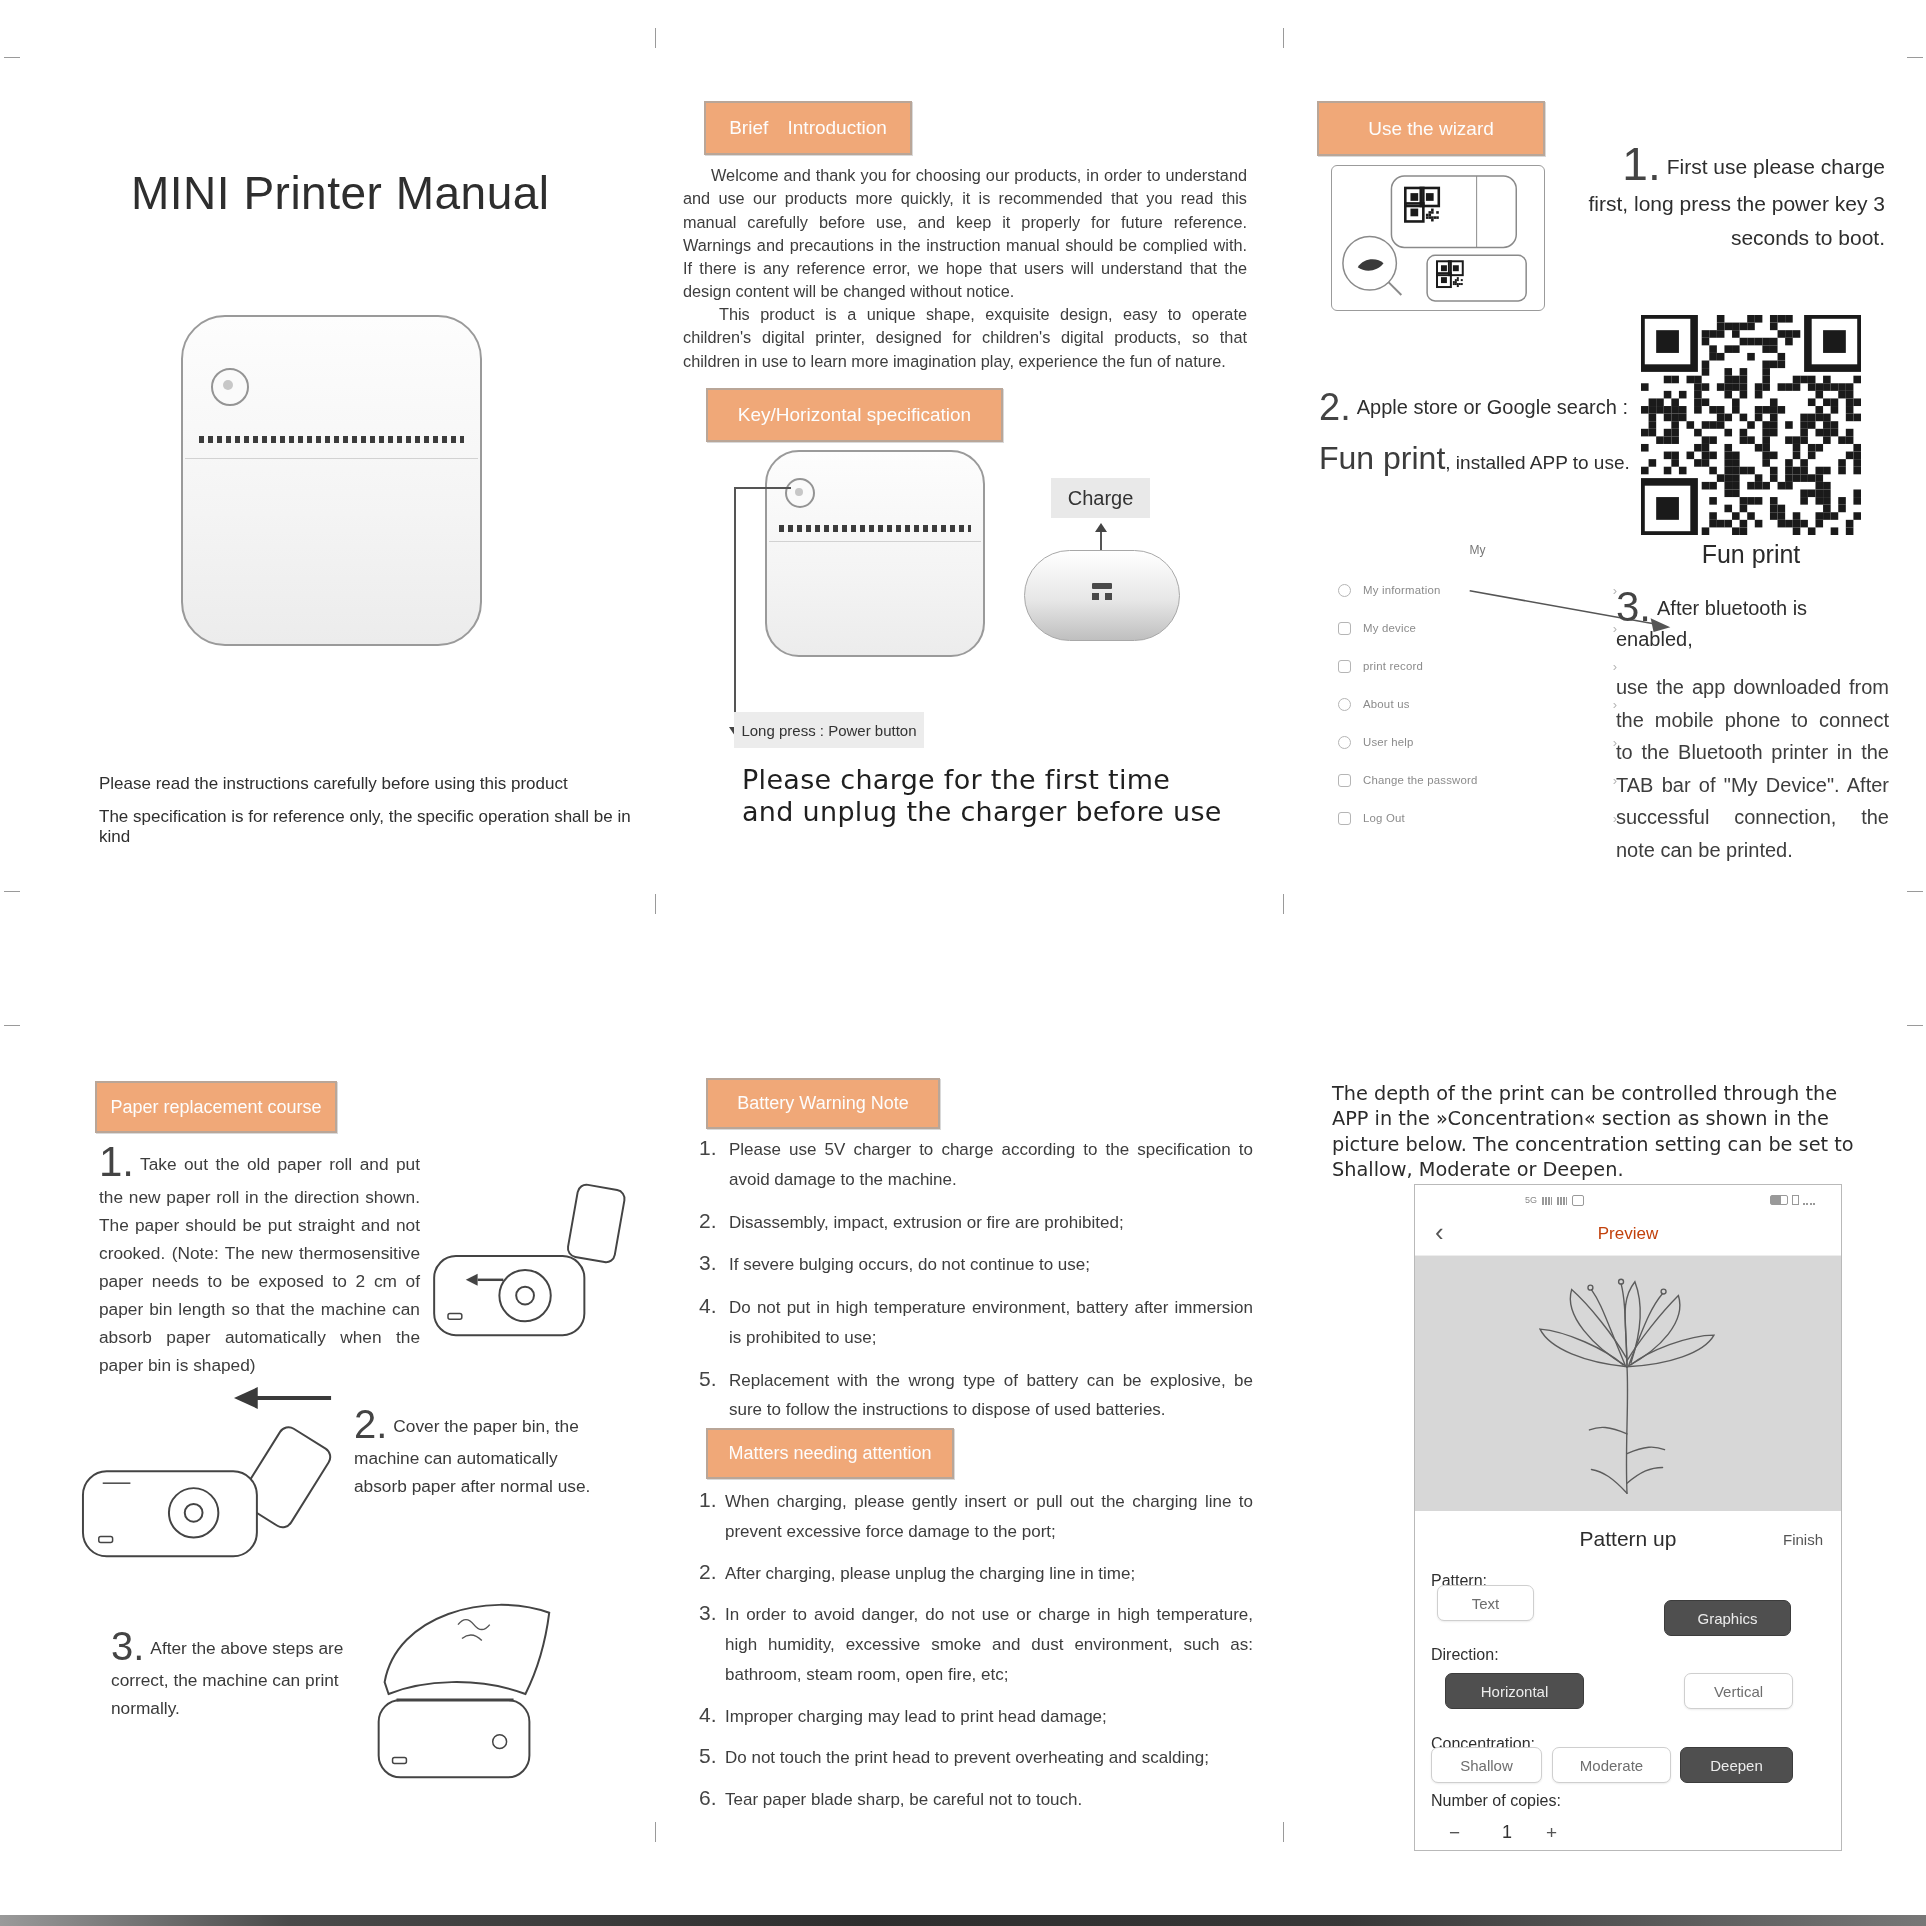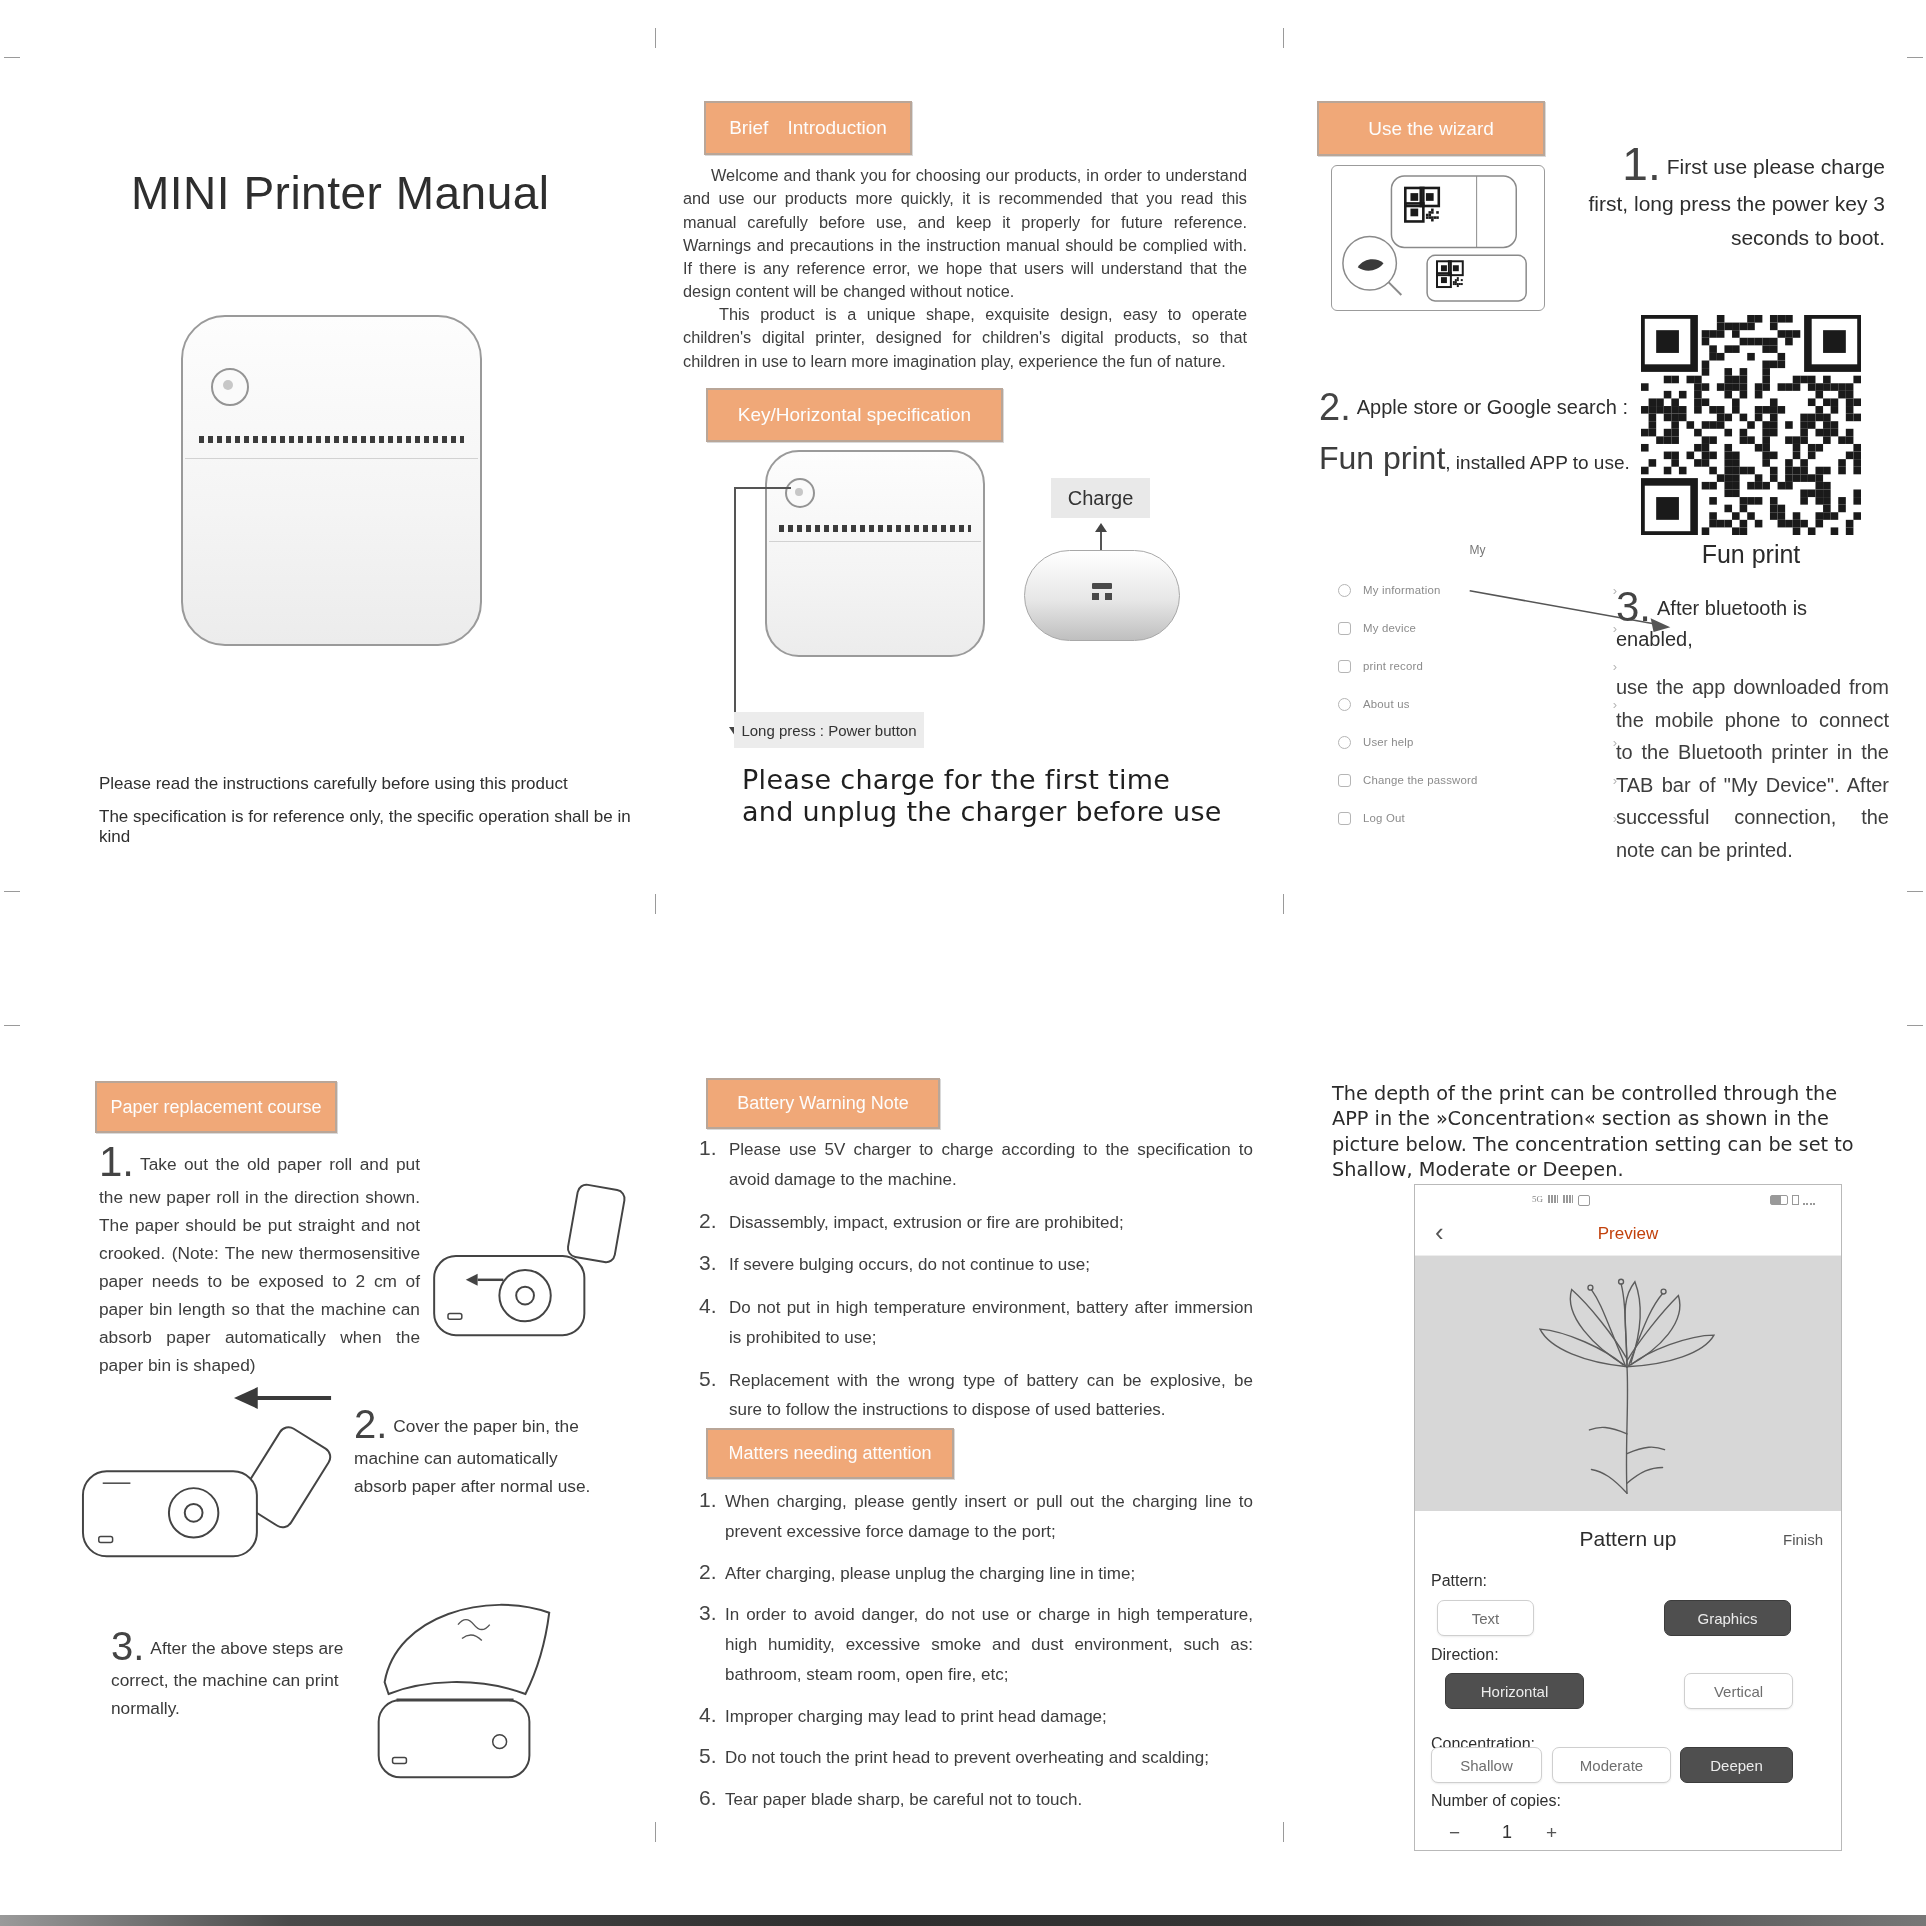--- a/index.html
+++ b/index.html
@@ -600,21 +600,21 @@
       <span class="bignum" style="position:absolute;left:0;top:2px;font-size:21px;">6.</span><span>Tear paper blade sharp, be careful not to touch.</span></div>
   </div>
 </div>
 
 <div class="abs" style="left:1283px;top:1030px;width:644px;height:822px;">
   <div class="abs" style="left:49px;top:51px;width:543px;font-size:19.3px;line-height:1.32;color:#2b2b2b;font-family:'DejaVu Sans',sans-serif;">The depth of the print can be controlled through the APP in the »Concentration« section as shown in the picture below. The concentration setting can be set to Shallow, Moderate or Deepen.</div>
 
   <div class="phone" style="left:131px;top:154px;width:426px;height:665px;">
 
     <div style="position:relative;height:30px;">
-      <div style="position:absolute;left:117px;top:10px;display:flex;align-items:flex-start;gap:5px;font-family:Liberation Serif, serif;">
+      <div style="position:absolute;left:110px;top:10px;display:flex;align-items:center;gap:5px;">
         <span style="font-size:9px;color:#888;line-height:1;">5G</span>
         <span style="display:inline-block;width:10px;height:8px;background:linear-gradient(90deg,#999 0 2px,transparent 2px 3px,#999 3px 5px,transparent 5px 6px,#999 6px 8px,transparent 8px 9px,#999 9px 10px);"></span>
         <span style="display:inline-block;width:10px;height:8px;background:linear-gradient(90deg,#999 0 2px,transparent 2px 3px,#999 3px 5px,transparent 5px 6px,#999 6px 8px,transparent 8px 9px,#999 9px 10px);"></span>
         <span style="display:inline-block;width:10px;height:9px;border:1px solid #999;border-radius:2px;"></span>
       </div>
       <div style="position:absolute;right:26px;top:10px;display:flex;align-items:center;gap:4px;">
         <span style="display:inline-block;width:16px;height:8px;border:1px solid #999;border-radius:2px;background:linear-gradient(90deg,#999 0 60%,transparent 60%);"></span>
         <span style="display:inline-block;width:5px;height:8px;border:1px solid #999;"></span>
         <span style="display:inline-block;width:12px;height:8px;border-bottom:2px dotted #999;"></span>
       </div>
@@ -646,21 +646,21 @@
           <path d="M214,200 C232,192 242,192 252,196"></path>
         </g>
       </svg>
     </div>
 
     <div style="position:relative;height:339px;">
       <span style="position:absolute;left:0;right:0;top:16px;text-align:center;font-size:21px;color:#2d2d2d;">Pattern up</span>
       <span style="position:absolute;right:18px;top:20px;font-size:15px;color:#555;">Finish</span>
 
       <span class="flabel" style="position:absolute;left:16px;top:61px;">Pattern:</span>
-      <div class="btn outline" style="left:22px;top:89px;width:95px;">Text</div>
+      <div class="btn outline" style="left:22px;top:74px;width:95px;">Text</div>
       <div class="btn dark" style="left:249px;top:89px;width:125px;">Graphics</div>
 
       <span class="flabel" style="position:absolute;left:16px;top:135px;">Direction:</span>
       <div class="btn dark" style="left:30px;top:162px;width:137px;">Horizontal</div>
       <div class="btn outline" style="left:269px;top:162px;width:107px;">Vertical</div>
 
       <span class="flabel" style="position:absolute;left:16px;top:224px;">Concentration:</span>
       <div class="btn outline" style="left:16px;top:236px;width:109px;">Shallow</div>
       <div class="btn outline" style="left:137px;top:236px;width:117px;">Moderate</div>
       <div class="btn dark" style="left:265px;top:236px;width:111px;">Deepen</div>

